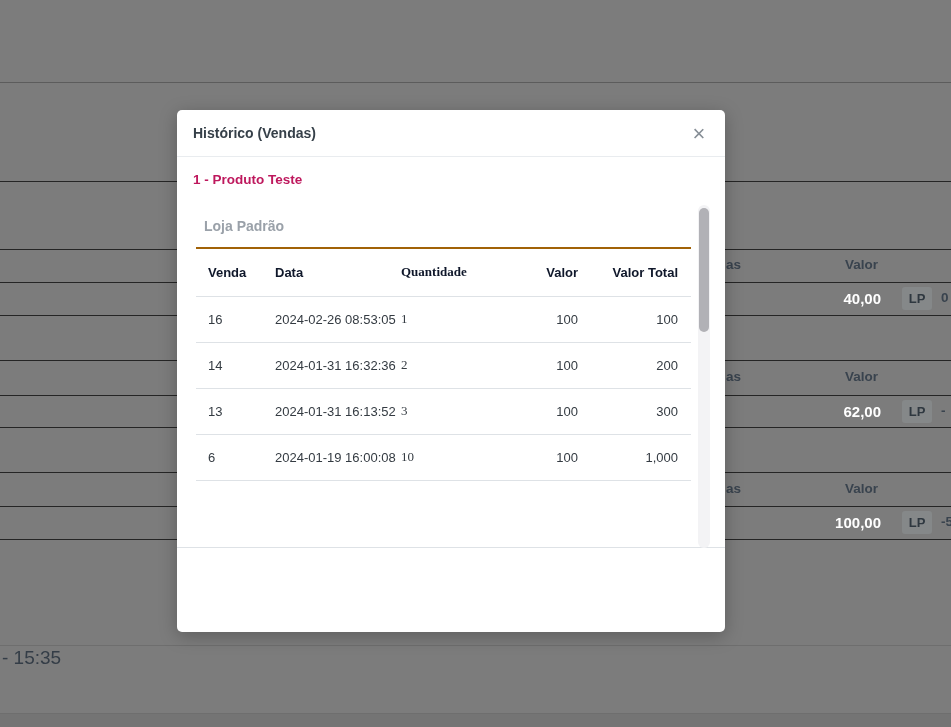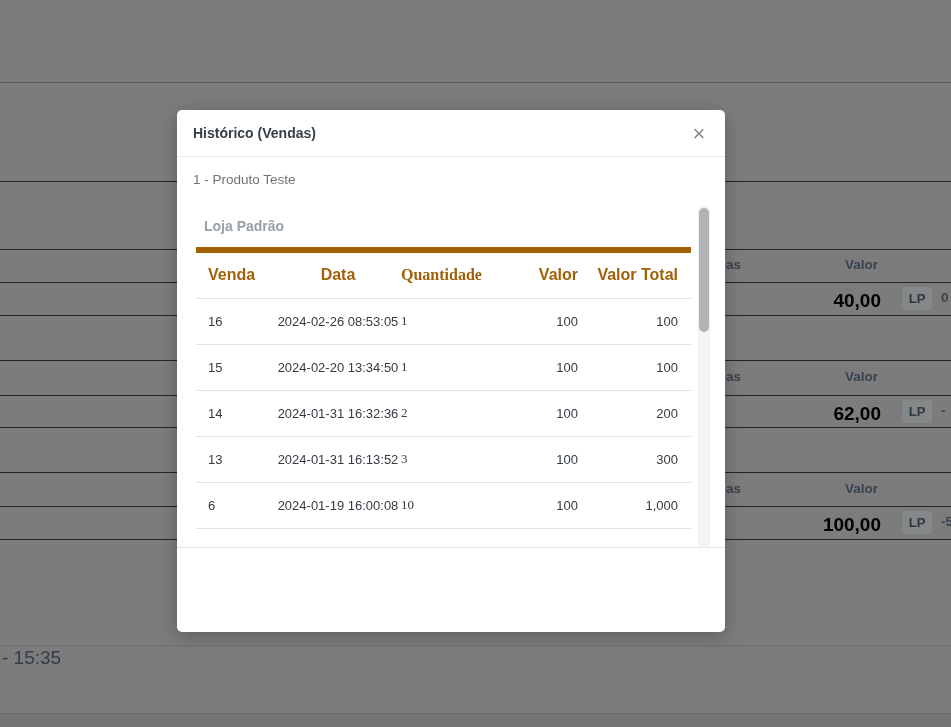--- a/index.html
+++ b/index.html
@@ -23,21 +23,21 @@
     position: absolute; left: 726px; top: 8px;
     font-size: 13.5px; font-weight: bold; color: #39434e;
   }
   .bg-sec-valor {
     position: absolute; left: 845px; top: 8px;
     font-size: 13.5px; font-weight: bold; color: #39434e;
   }
   .bg-sec-row { position: absolute; left: 0; width: 951px; height: 33px; }
   .bg-val {
     position: absolute; right: 70px; top: 8px; width: 120px; text-align: right;
-    font-size: 19px; font-weight: bold; color: #000000;
+    font-size: 15px; font-weight: bold; color: #ffffff;
   }
   .bg-badge {
     position: absolute; left: 902px; top: 5px; width: 30px; height: 23px;
     background: #858889; border-radius: 3px;
     font-size: 13px; font-weight: bold; color: #2f3840;
     display: flex; align-items: center; justify-content: center;
   }
   .bg-suffix {
     position: absolute; left: 941px; top: 8px; width: 20px;
     font-size: 13.5px; font-weight: bold; color: #39434e; white-space: nowrap; overflow: hidden;
@@ -60,47 +60,47 @@
   }
   .modal-title { font-size: 14px; font-weight: bold; color: #364049; }
   .modal-close {
     position: absolute; right: 12px; top: 10px; width: 28px; height: 28px;
     border: none; background: transparent; cursor: pointer;
     font-size: 22px; line-height: 26px; color: #868e96; font-weight: 400;
     font-family: "Liberation Sans", sans-serif;
   }
   .product-title {
     padding: 15px 16px 0 16px;
-    font-size: 13.5px; font-weight: normal; color: #737373;
+    font-size: 13.5px; font-weight: bold; color: #be185d;
   }
 
   .scroll-area {
     position: absolute; left: 0; top: 95px; width: 548px; height: 343px;
     border-bottom: 1px solid #dee2e6;
   }
   .group-label {
     position: absolute; left: 27px; top: 13px;
     font-size: 14px; font-weight: bold; color: #9aa1a9;
   }
   table.hist {
     position: absolute; left: 19px; top: 42px; width: 495px;
     border-collapse: collapse;
     font-size: 13px; color: #343b42;
   }
   table.hist thead th {
-    border-top: 6px solid #a16207;
+    border-top: 2px solid #a16207;
     border-bottom: 1px solid #dee2e6;
-    height: 48px; font-size: 16px; font-weight: bold; color: #a16207;
+    height: 48px; font-size: 13px; font-weight: bold; color: #0f172a;
     white-space: nowrap;
   }
   table.hist tbody td {
     height: 46px; border-bottom: 1px solid #dee2e6; white-space: nowrap;
   }
   .col-venda { width: 65px;  text-align: left;  padding-left: 12px; }
-  .col-data  { width: 140px; text-align: center;  padding-left: 14px; }
+  .col-data  { width: 140px; text-align: left;  padding-left: 14px; }
   .col-qtd   { width: 110px; text-align: left; font-family: Liberation Serif, serif; }
   .col-valor { width: 85px;  text-align: right; padding-right: 18px; }
   .col-total { width: 95px;  text-align: right; padding-right: 13px; }
 
   .scrollbar-track {
     position: absolute; left: 521px; top: 0px; width: 12px; height: 343px;
     background: #f3f3f5; border-radius: 6px;
   }
   .scrollbar-thumb {
     position: absolute; left: 1px; top: 3px; width: 10px; height: 124px;
@@ -203,27 +203,20 @@
       </thead>
       <tbody>
         <tr>
           <td class="col-venda">16</td>
           <td class="col-data">2024-02-26 08:53:05</td>
           <td class="col-qtd">1</td>
           <td class="col-valor">100</td>
           <td class="col-total">100</td>
         </tr>
         <tr>
-          <td class="col-venda">15</td>
-          <td class="col-data">2024-02-20 13:34:50</td>
-          <td class="col-qtd">1</td>
-          <td class="col-valor">100</td>
-          <td class="col-total">100</td>
-        </tr>
-        <tr>
           <td class="col-venda">14</td>
           <td class="col-data">2024-01-31 16:32:36</td>
           <td class="col-qtd">2</td>
           <td class="col-valor">100</td>
           <td class="col-total">200</td>
         </tr>
         <tr>
           <td class="col-venda">13</td>
           <td class="col-data">2024-01-31 16:13:52</td>
           <td class="col-qtd">3</td>

